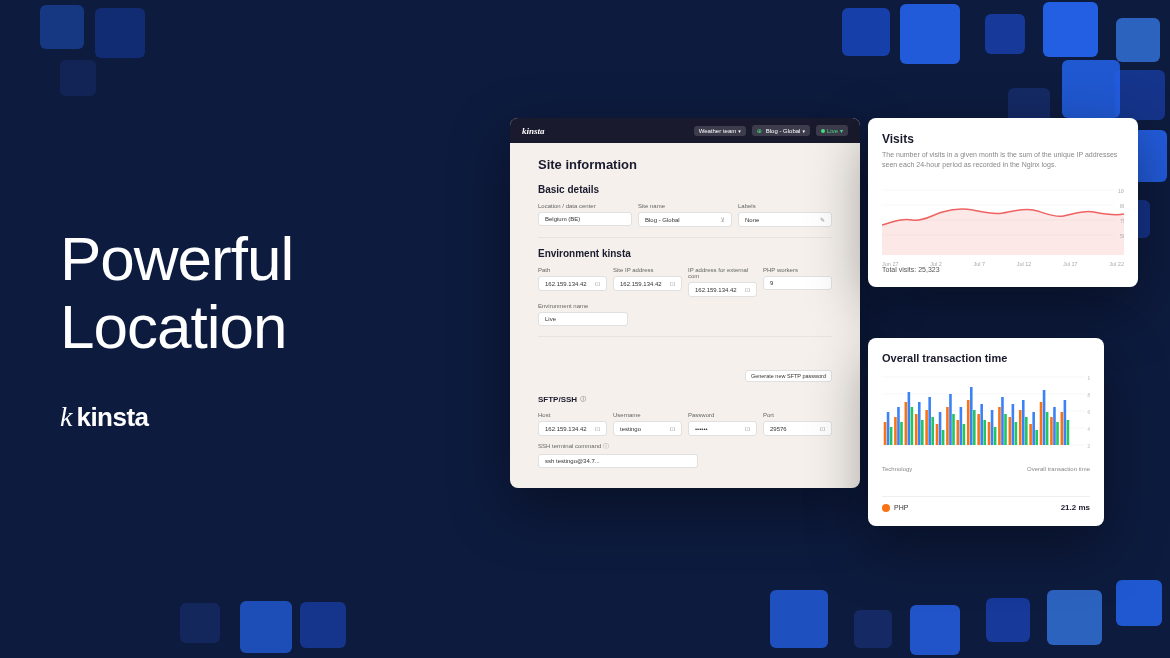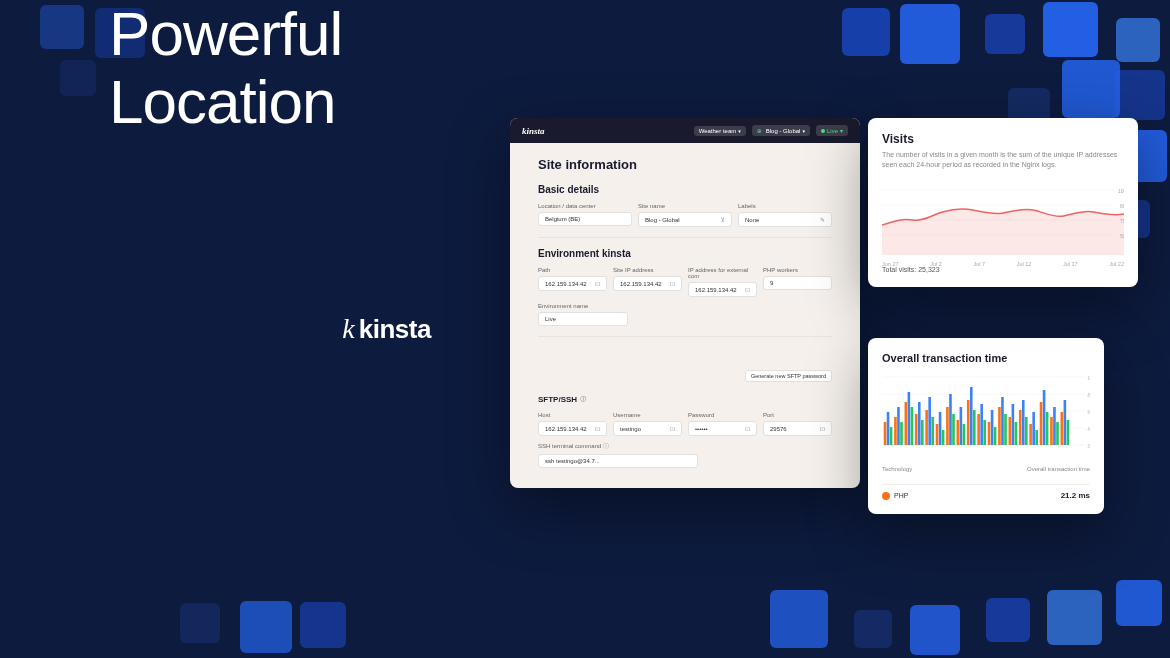--- a/index.html
+++ b/index.html
@@ -28,21 +28,21 @@
     }
 
     
     .left-panel {
       position: absolute;
       left: 60px;
       top: 0;
       bottom: 0;
       width: 420px;
       display: flex;
-      flex-direction: row;
+      flex-direction: column;
       justify-content: center;
       z-index: 10;
     }
 
     .headline {
       font-size: 62px;
       font-weight: 300;
       color: #ffffff;
       line-height: 1.1;
       letter-spacing: -1px;
@@ -311,21 +311,21 @@
       justify-content: space-between;
       font-size: 6px;
       color: #888;
       margin-top: 4px;
     }
 
     .php-row {
       display: flex;
       align-items: center;
       justify-content: space-between;
-      margin-top: 12px;
+      margin-top: 24px;
       padding-top: 6px;
       border-top: 1px solid #eee;
     }
 
     .php-badge {
       display: flex;
       align-items: center;
       gap: 4px;
       font-size: 7px;
       color: #333;

